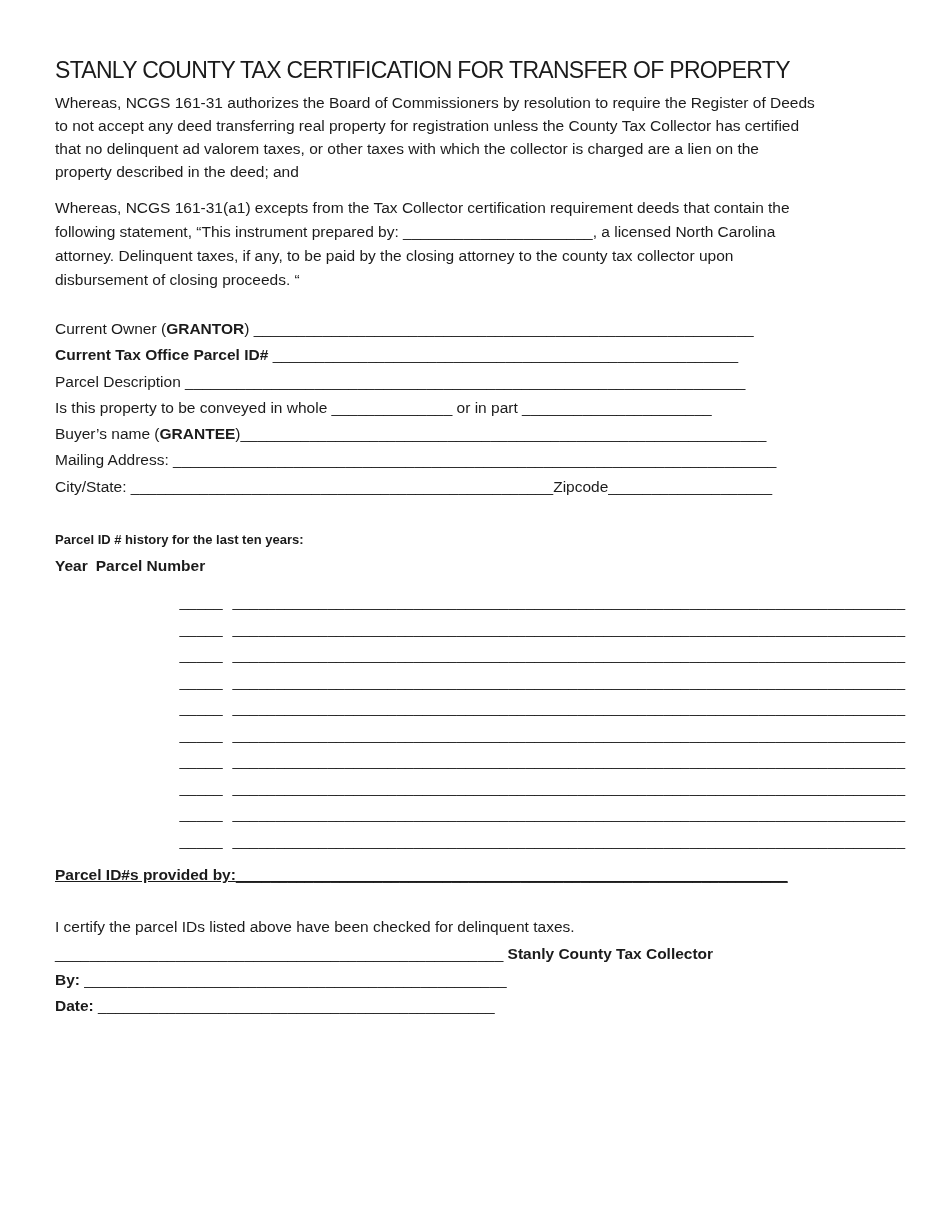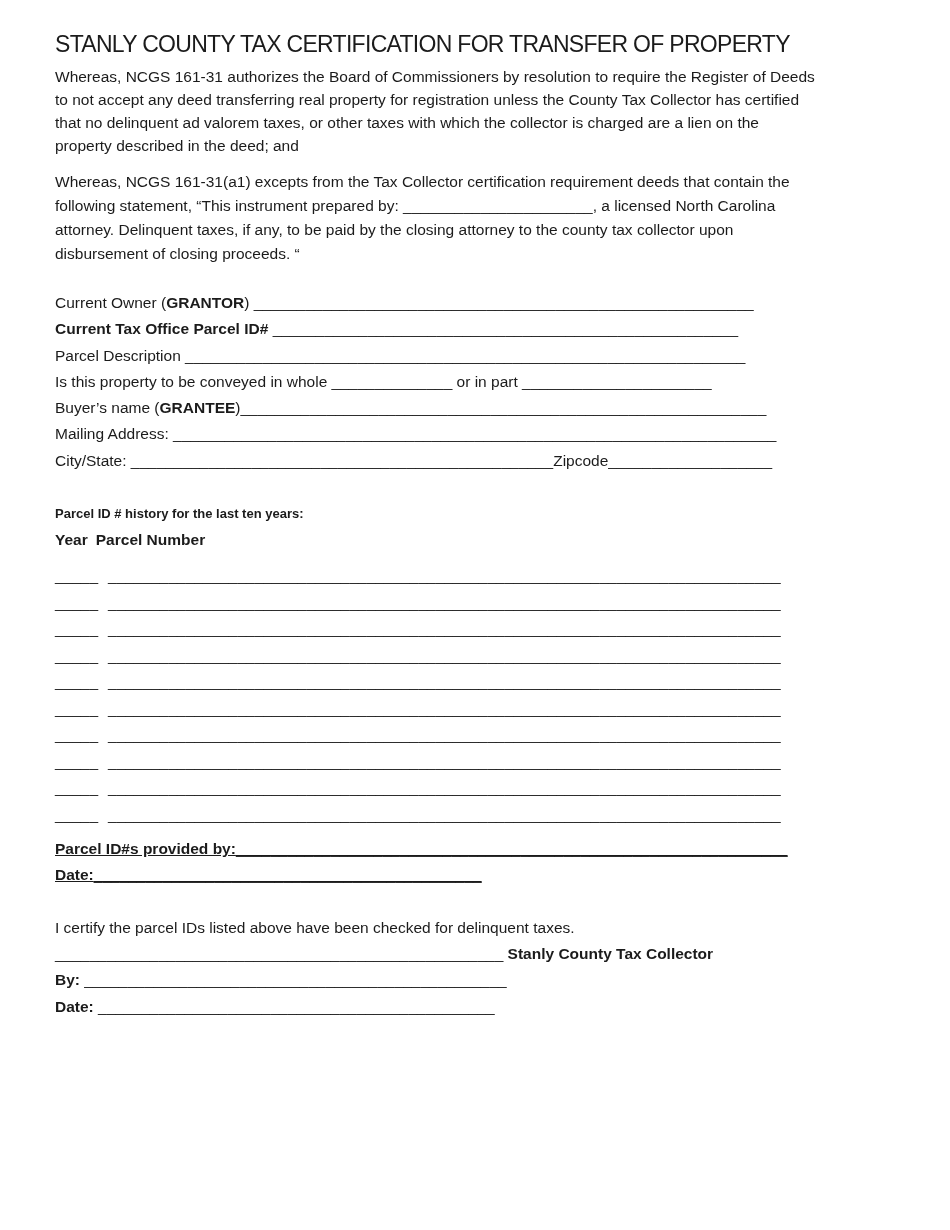--- a/index.html
+++ b/index.html
@@ -11,21 +11,21 @@
     width: 950px;
     height: 1230px;
     font-family: "Liberation Sans", "DejaVu Sans", sans-serif;
     color: #1b1b1b;
     overflow: hidden;
   }
   .page {
     box-sizing: border-box;
     width: 950px;
     height: 1230px;
-    padding: 31px 45px 0 55px;
+    padding: 57px 45px 0 55px;
     background: #ffffff;
   }
   .doc-title {
     font-size: 23px;
     font-weight: 400;
     letter-spacing: -0.7px;
     line-height: 27px;
     margin: 0 0 7px 0;
     white-space: pre;
   }
@@ -61,20 +61,21 @@
     font-weight: 700;
     line-height: 26px;
     white-space: pre;
   }
   .history-cols .col-parcel { margin-left: 8px; }
   .history-rows { margin-top: 10px; }
   .history-row {
     font-size: 15.5px;
     line-height: 26.5px;
     white-space: pre;
+    text-align: right;
   }
   .history-row .parcel-blank { margin-left: 10px; }
   .provided-block { margin-top: 8px; text-decoration: underline; }
   .cert-block { margin-top: 26px; }
 </style>
 </head>
 <body>
 
 <div class="page">
 
@@ -110,21 +111,20 @@
       <div class="history-row"><span class="year-blank">_____</span><span class="parcel-blank">______________________________________________________________________________</span></div>
       <div class="history-row"><span class="year-blank">_____</span><span class="parcel-blank">______________________________________________________________________________</span></div>
       <div class="history-row"><span class="year-blank">_____</span><span class="parcel-blank">______________________________________________________________________________</span></div>
       <div class="history-row"><span class="year-blank">_____</span><span class="parcel-blank">______________________________________________________________________________</span></div>
       <div class="history-row"><span class="year-blank">_____</span><span class="parcel-blank">______________________________________________________________________________</span></div>
       <div class="history-row"><span class="year-blank">_____</span><span class="parcel-blank">______________________________________________________________________________</span></div>
     </div>
 
   <div class="provided-block">
     <div class="form-line"><span class="bold">Parcel ID#s provided by:</span><span>________________________________________________________________</span></div>
-    <div class="form-line"><span class="bold">Date:</span><span>_____________________________________________</span></div>
   </div>
 
   <div class="cert-block">
     <div class="form-line">I certify the parcel IDs listed above have been checked for delinquent taxes.</div>
     <div class="form-line"><span>____________________________________________________</span><span class="bold"> Stanly County Tax Collector</span></div>
     <div class="form-line"><span class="bold">By: </span><span>_________________________________________________</span></div>
     <div class="form-line"><span class="bold">Date: </span><span>______________________________________________</span></div>
   </div>
 
 </div>

